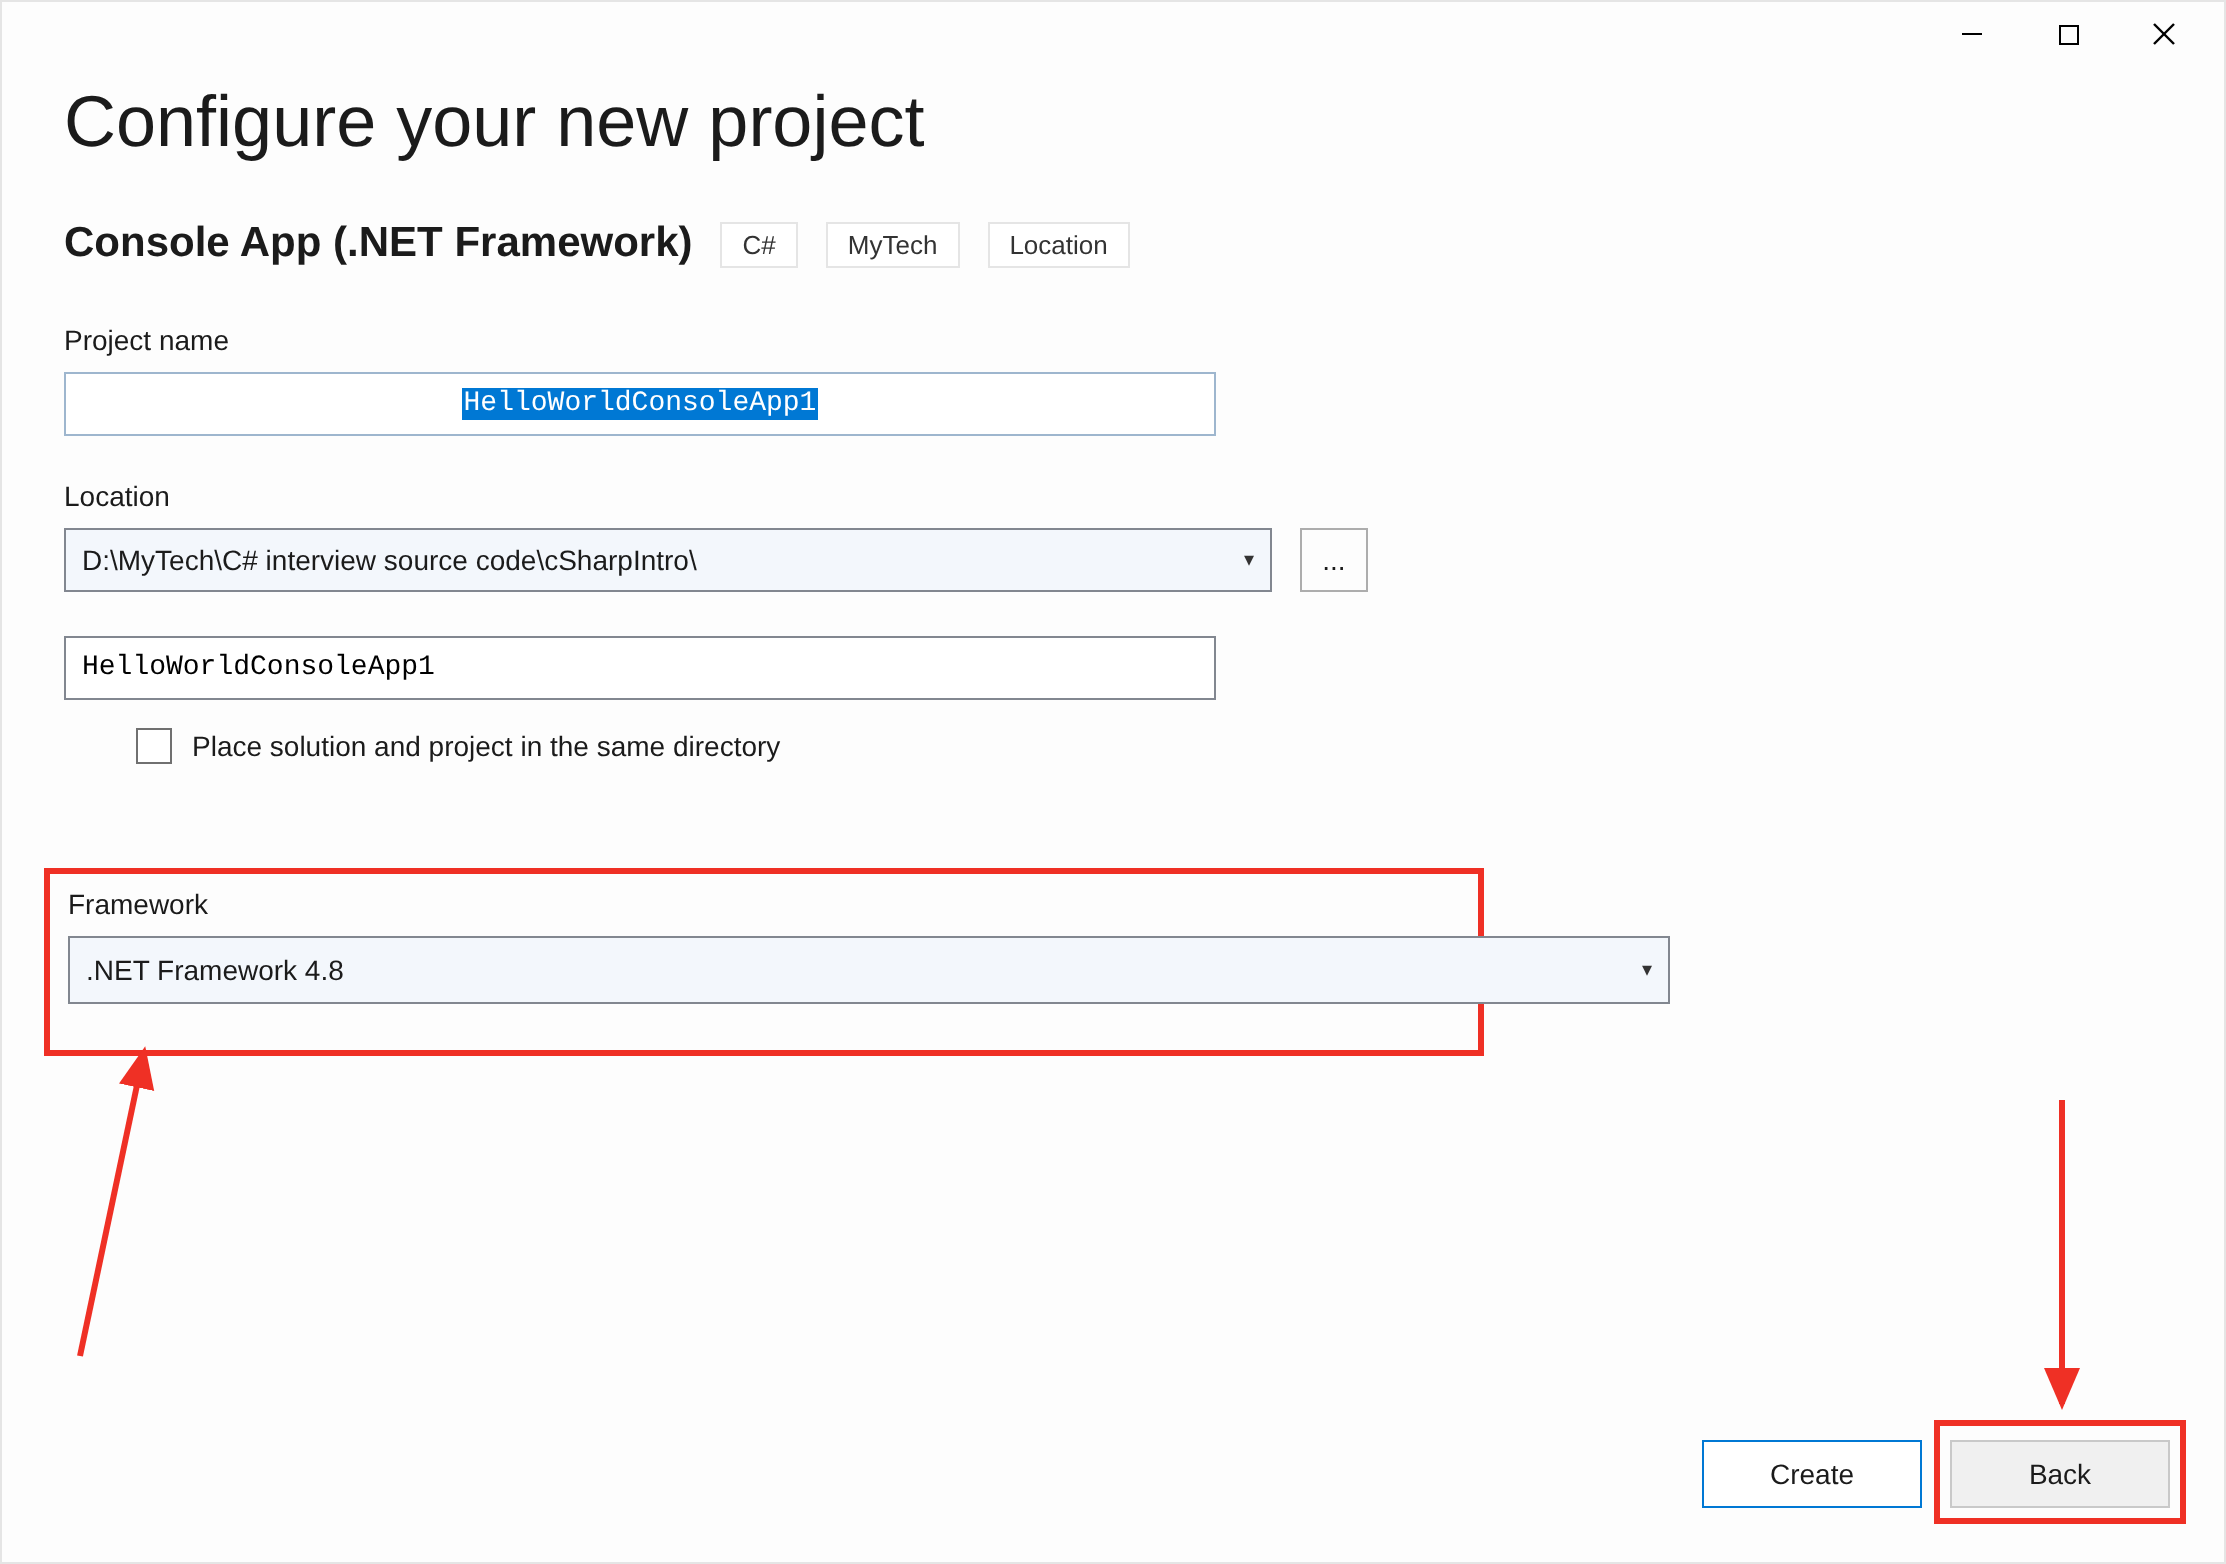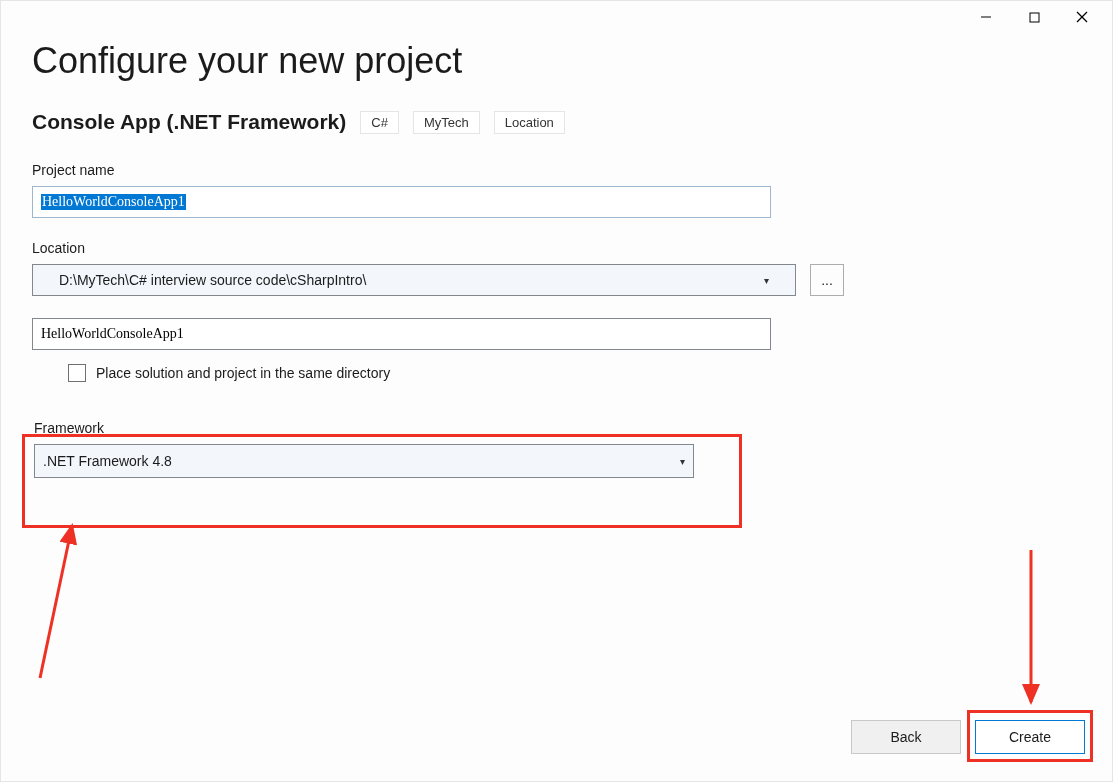--- a/index.html
+++ b/index.html
@@ -23,34 +23,34 @@
   .content { position: absolute; left: 32px; top: 40px; right: 32px; }
   .page-title { font-size: 36px; font-weight: 400; margin: 0 0 28px 0; }
   .subheader { display: flex; align-items: center; gap: 14px; margin-bottom: 28px; }
   .subheader-title { font-size: 21px; font-weight: 700; }
   .tag {
     border: 1px solid #e5e5e5; background: #fff; font-size: 13px;
     padding: 3px 10px; border-radius: 0; color: #333;
   }
   .field-label { font-size: 14px; margin-bottom: 8px; display:flex; align-items:center; gap:6px;}
   .text-input {
-    width: 739px; height: 32px; border: 1px solid #828790;
-    padding: 4px 8px; font-size: 14px; font-family: Liberation Serif, serif; background:#fff;
+    width: 576px; height: 32px; border: 1px solid #828790;
+    padding: 4px 8px; font-size: 14px; font-family: Liberation Mono, monospace; background:#fff;justify-content:center;
   }
   .proj-name {
     border-color:#9eb6ce;
     background: #fff;
   }
   .proj-name-value{
     display:inline-block; background:#0078d4; color:#fff; padding:0 1px;
   }
   .row { display:flex; align-items:center; gap:14px; }
   .dropdown {
-    width: 764px; height: 32px; border:1px solid #828790; background:#f3f7fc;
-    display:flex; align-items:center; justify-content:space-between; padding:0 26px;
+    width: 604px; height: 32px; border:1px solid #828790; background:#f3f7fc;
+    display:flex; align-items:center; justify-content:space-between; padding:0 8px;
     font-size:14px;
   }
   .dropdown.light { background:#f3f7fc; }
   .dd-arrow { font-size:10px; color:#333; }
   .browse-btn {
     width: 34px; height: 32px; border:1px solid #adadad;
     display:flex; align-items:center; justify-content:center; font-size:14px;
     background:#fdfdfd;
   }
   .solution-input { background:#fff; }
@@ -62,23 +62,23 @@
     width:16px; height:16px; border-radius:50%; border:1.5px solid #0067c0;
     display:inline-flex; align-items:center; justify-content:center;
     font-size:11px; font-weight:700; color:#0067c0; font-family:Georgia, serif;
     font-style: italic;
   }
   .group { margin-bottom: 22px; }
   .framework-box {
     position:absolute; left:22px; top:434px; width:720px; height:94px;
     border:3px solid #ef3025; background:transparent;
   }
-  .framework-inner { position:absolute; left:34px; top:420px; }
+  .framework-inner { position:absolute; left:34px; top:444px; }
   .framework-dd {
-    width: 660px; height: 34px; border:1px solid #828790; background:#f3f7fc;
+    width: 801px; height: 34px; border:1px solid #828790; background:#f3f7fc;
     display:flex; align-items:center; justify-content:space-between; padding:0 8px;
     font-size:14px; margin-top:8px;
   }
   .footer {
     position: absolute; right: 28px; bottom: 28px; display:flex; gap: 14px;
   }
   .btn {
     width: 110px; height: 34px; display:flex; align-items:center; justify-content:center;
     font-size:14px; cursor:default;
   }
@@ -163,22 +163,22 @@
 <svg class="arrow" style="left:28px; top:518px;" width="60" height="170">
   <defs>
       <marker id="ah1" markerWidth="8" markerHeight="8" refX="6" refY="3" orient="auto">
         <polygon points="0 0, 7 3, 0 6" fill="#ef3025"></polygon>
       </marker>
     </defs>
   <line x1="12" y1="160" x2="44" y2="8" stroke="#ef3025" stroke-width="3" marker-end="url(#ah1)"></line>
 </svg>
 
 <div class="footer">
+  <div class="btn btn-create">Create</div>
   <div class="btn btn-back">Back</div>
-  <div class="btn btn-create">Create</div>
 </div>
 <div class="create-box"></div>
 
 <svg class="arrow" style="left:1016px; top:546px;" width="30" height="168">
   <defs>
       <marker id="ah2" markerWidth="8" markerHeight="8" refX="6" refY="3" orient="auto">
         <polygon points="0 0, 7 3, 0 6" fill="#ef3025"></polygon>
       </marker>
     </defs>
   <line x1="15" y1="4" x2="15" y2="156" stroke="#ef3025" stroke-width="3" marker-end="url(#ah2)"></line>

